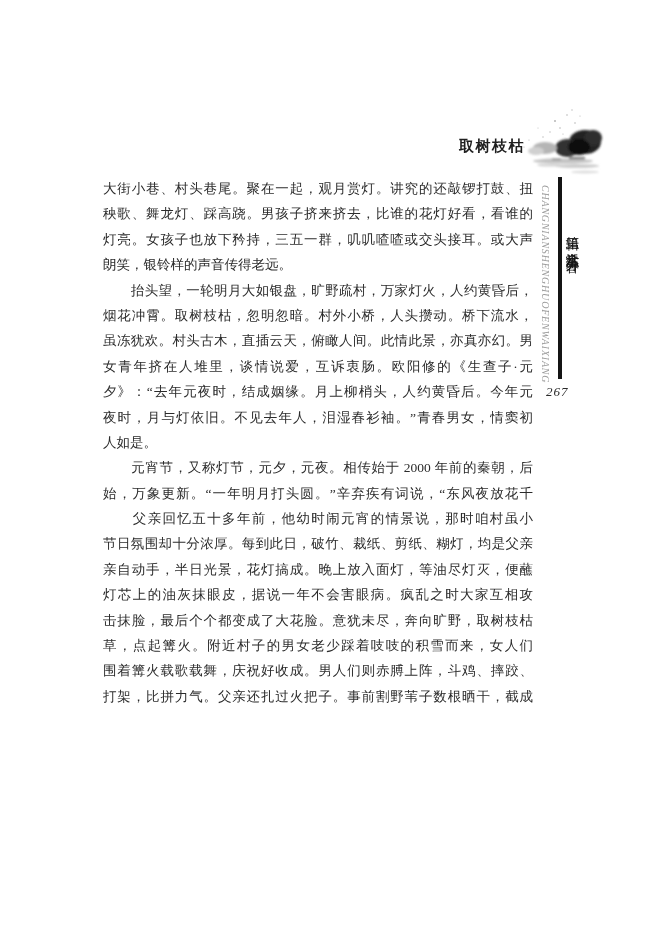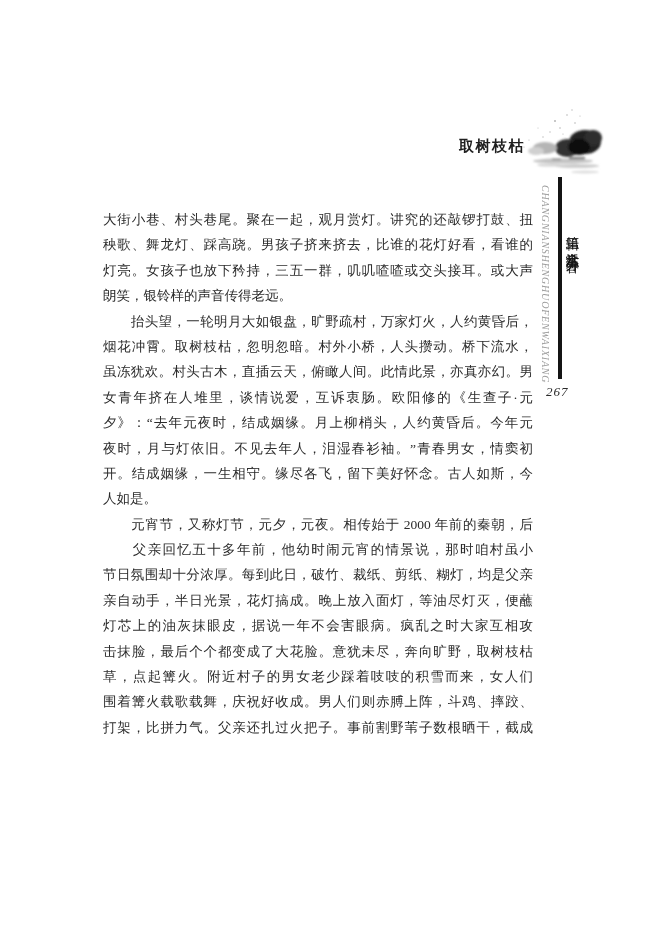--- a/index.html
+++ b/index.html
@@ -8,21 +8,21 @@
         font-family:"Liberation Serif","DejaVu Serif",serif;}
 
   
   .book-title{position:absolute;left:459px;top:137px;width:80px;
     font-family:"Liberation Sans","DejaVu Sans",sans-serif;
     font-weight:bold;font-size:15px;letter-spacing:1.5px;color:#1f1f1f;}
   .ink{position:absolute;left:515px;top:106px;width:100px;height:78px;}
 
   
   .body-text{position:absolute;left:103px;top:176px;width:430px;
-    font-size:13.5px;line-height:25.4px;color:#2b2b2b;margin-top:31px;}
+    font-size:13.5px;line-height:25.4px;color:#2b2b2b;}
   .para{margin:0;}
   .line{text-align:justify;text-align-last:justify;height:25.4px;overflow:visible;}
   .line.end{text-align-last:left;}
 
   
   .pinyin{position:absolute;left:540px;top:185px;height:200px;
     writing-mode:vertical-rl;font-style:italic;font-size:10px;
     letter-spacing:0.8px;color:#9c9c9c;white-space:nowrap;}
   .vbar{position:absolute;left:558px;top:177px;width:4px;height:202px;background:#141414;}
   .section{position:absolute;left:563px;top:226px;height:170px;
@@ -81,25 +81,25 @@
         <div class="line">灯亮。女孩子也放下矜持，三五一群，叽叽喳喳或交头接耳。或大声</div>
         <div class="line end">朗笑，银铃样的声音传得老远。</div>
       </div>
       <div class="para">
         <div class="line">　　抬头望，一轮明月大如银盘，旷野疏村，万家灯火，人约黄昏后，</div>
         <div class="line">烟花冲霄。取树枝枯，忽明忽暗。村外小桥，人头攒动。桥下流水，</div>
         <div class="line">虽冻犹欢。村头古木，直插云天，俯瞰人间。此情此景，亦真亦幻。男</div>
         <div class="line">女青年挤在人堆里，谈情说爱，互诉衷肠。欧阳修的《生查子·元</div>
         <div class="line">夕》：“去年元夜时，结成姻缘。月上柳梢头，人约黄昏后。今年元</div>
         <div class="line">夜时，月与灯依旧。不见去年人，泪湿春衫袖。”青春男女，情窦初</div>
-        <div class="line">开。结成姻缘，一生相守。缘尽各飞，留下美好怀念。古人如斯，今</div>
         <div class="line end">人如是。</div>
       </div>
       <div class="para">
         <div class="line">　　元宵节，又称灯节，元夕，元夜。相传始于 2000 年前的秦朝，后</div>
+        <div class="line">始，万象更新。“一年明月打头圆。”辛弃疾有词说，“东风夜放花千</div>
       </div>
       <div class="para">
         <div class="line">　　父亲回忆五十多年前，他幼时闹元宵的情景说，那时咱村虽小</div>
         <div class="line">节日氛围却十分浓厚。每到此日，破竹、裁纸、剪纸、糊灯，均是父亲</div>
         <div class="line">亲自动手，半日光景，花灯搞成。晚上放入面灯，等油尽灯灭，便蘸</div>
         <div class="line">灯芯上的油灰抹眼皮，据说一年不会害眼病。疯乱之时大家互相攻</div>
         <div class="line">击抹脸，最后个个都变成了大花脸。意犹未尽，奔向旷野，取树枝枯</div>
         <div class="line">草，点起篝火。附近村子的男女老少踩着吱吱的积雪而来，女人们</div>
         <div class="line">围着篝火载歌载舞，庆祝好收成。男人们则赤膊上阵，斗鸡、摔跤、</div>
         <div class="line">打架，比拼力气。父亲还扎过火把子。事前割野苇子数根晒干，截成</div>

